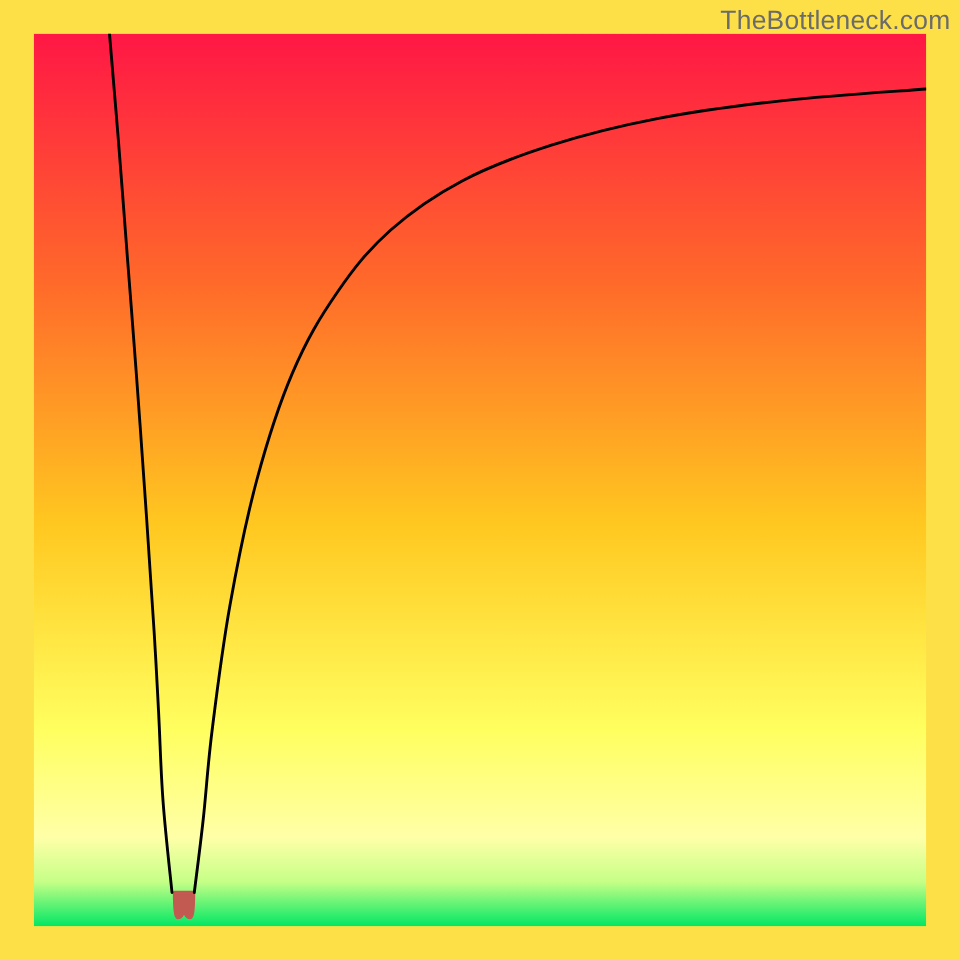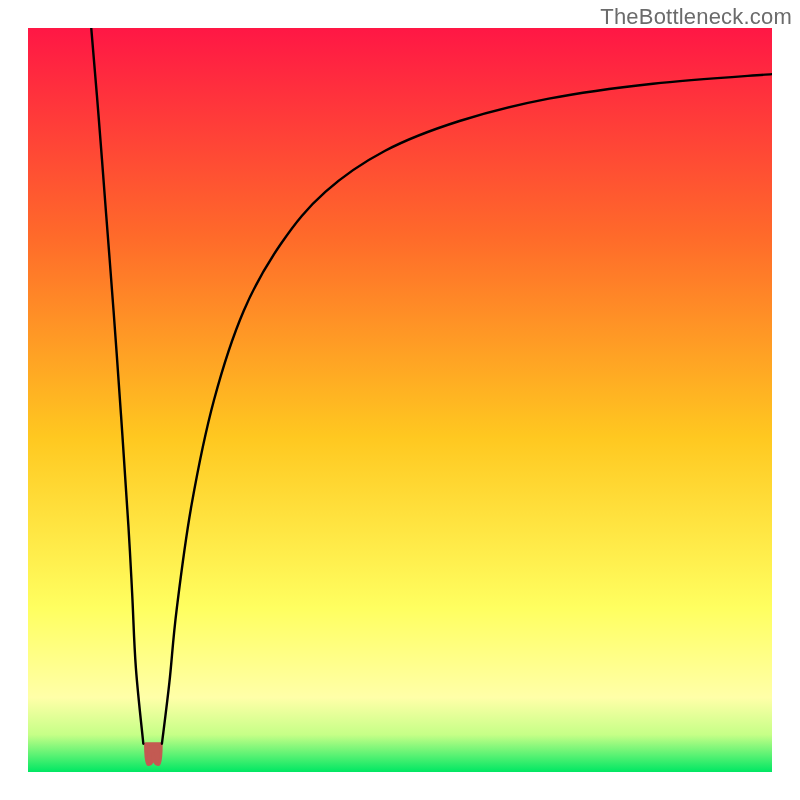--- a/index.html
+++ b/index.html
@@ -10,21 +10,21 @@
     overflow: hidden;
     background: #000;
     font-family: Arial, Helvetica, sans-serif;
   }
   .frame {
     position: absolute;
     left: 0;
     top: 0;
     width: 800px;
     height: 800px;
-    background: #ffffff;
+    background: #fde047;
   }
   .plot {
     position: absolute;
     left: 28px;
     top: 28px;
     width: 744px;
     height: 744px;
     overflow: hidden;
   }
   .watermark {

